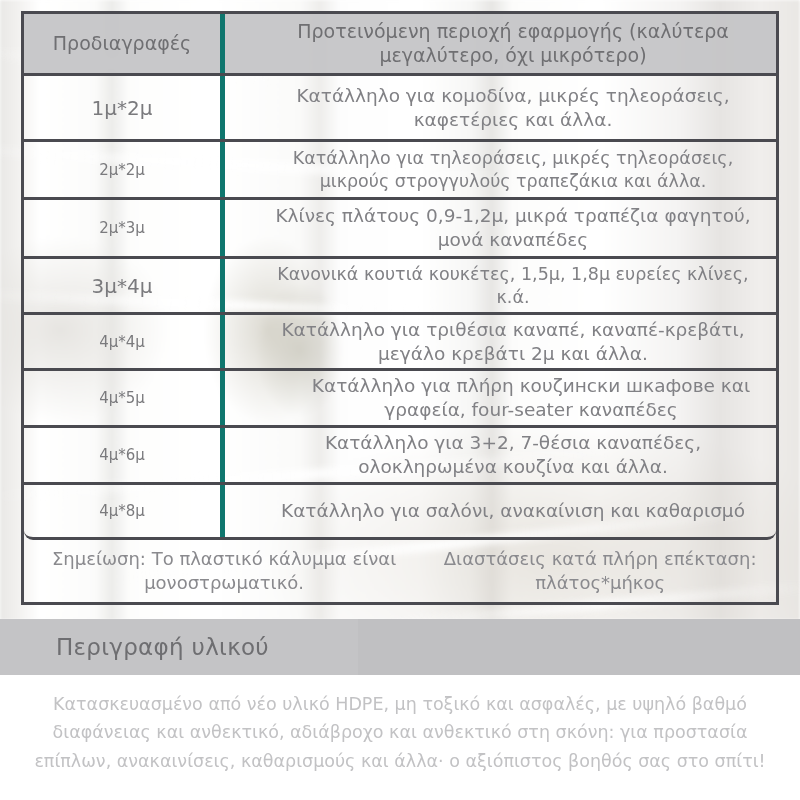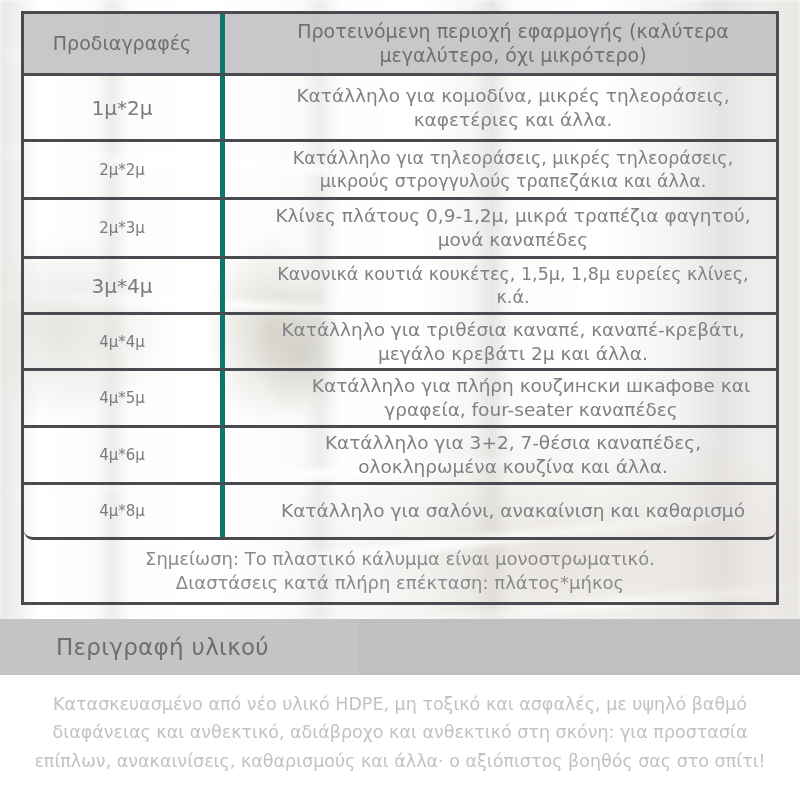--- a/index.html
+++ b/index.html
@@ -81,22 +81,22 @@
   .r-1{height:64px;}
   .r-2{height:55px;}
   .r-3{height:56px;}
   .r-4{height:54px;}
   .r-5{height:53px;}
   .r-6{height:54px;gap:36px;}
   .r-7{height:54px;}
   .r-8{height:53px;border-radius:9px;}
   .r-note{height:62px;border-bottom:none;}
   .cell-note{
-    flex:1;display:flex;flex-direction:column;
-    align-items:center;justify-content:center;
+    flex:1;display:flex;flex-direction:row;
+    align-items:center;justify-content:flex-end;
     text-align:center;color:#8a8a8e;font-size:18px;line-height:1.35;
   }
   .sz-lg{font-size:20px;}
   .sz-md{font-size:15px;}
   .app-lg{font-size:18.5px;}
   .app-md{font-size:17.5px;}
 
   
   #desc-band{
     position:absolute;left:0;top:619px;width:800px;height:56px;

